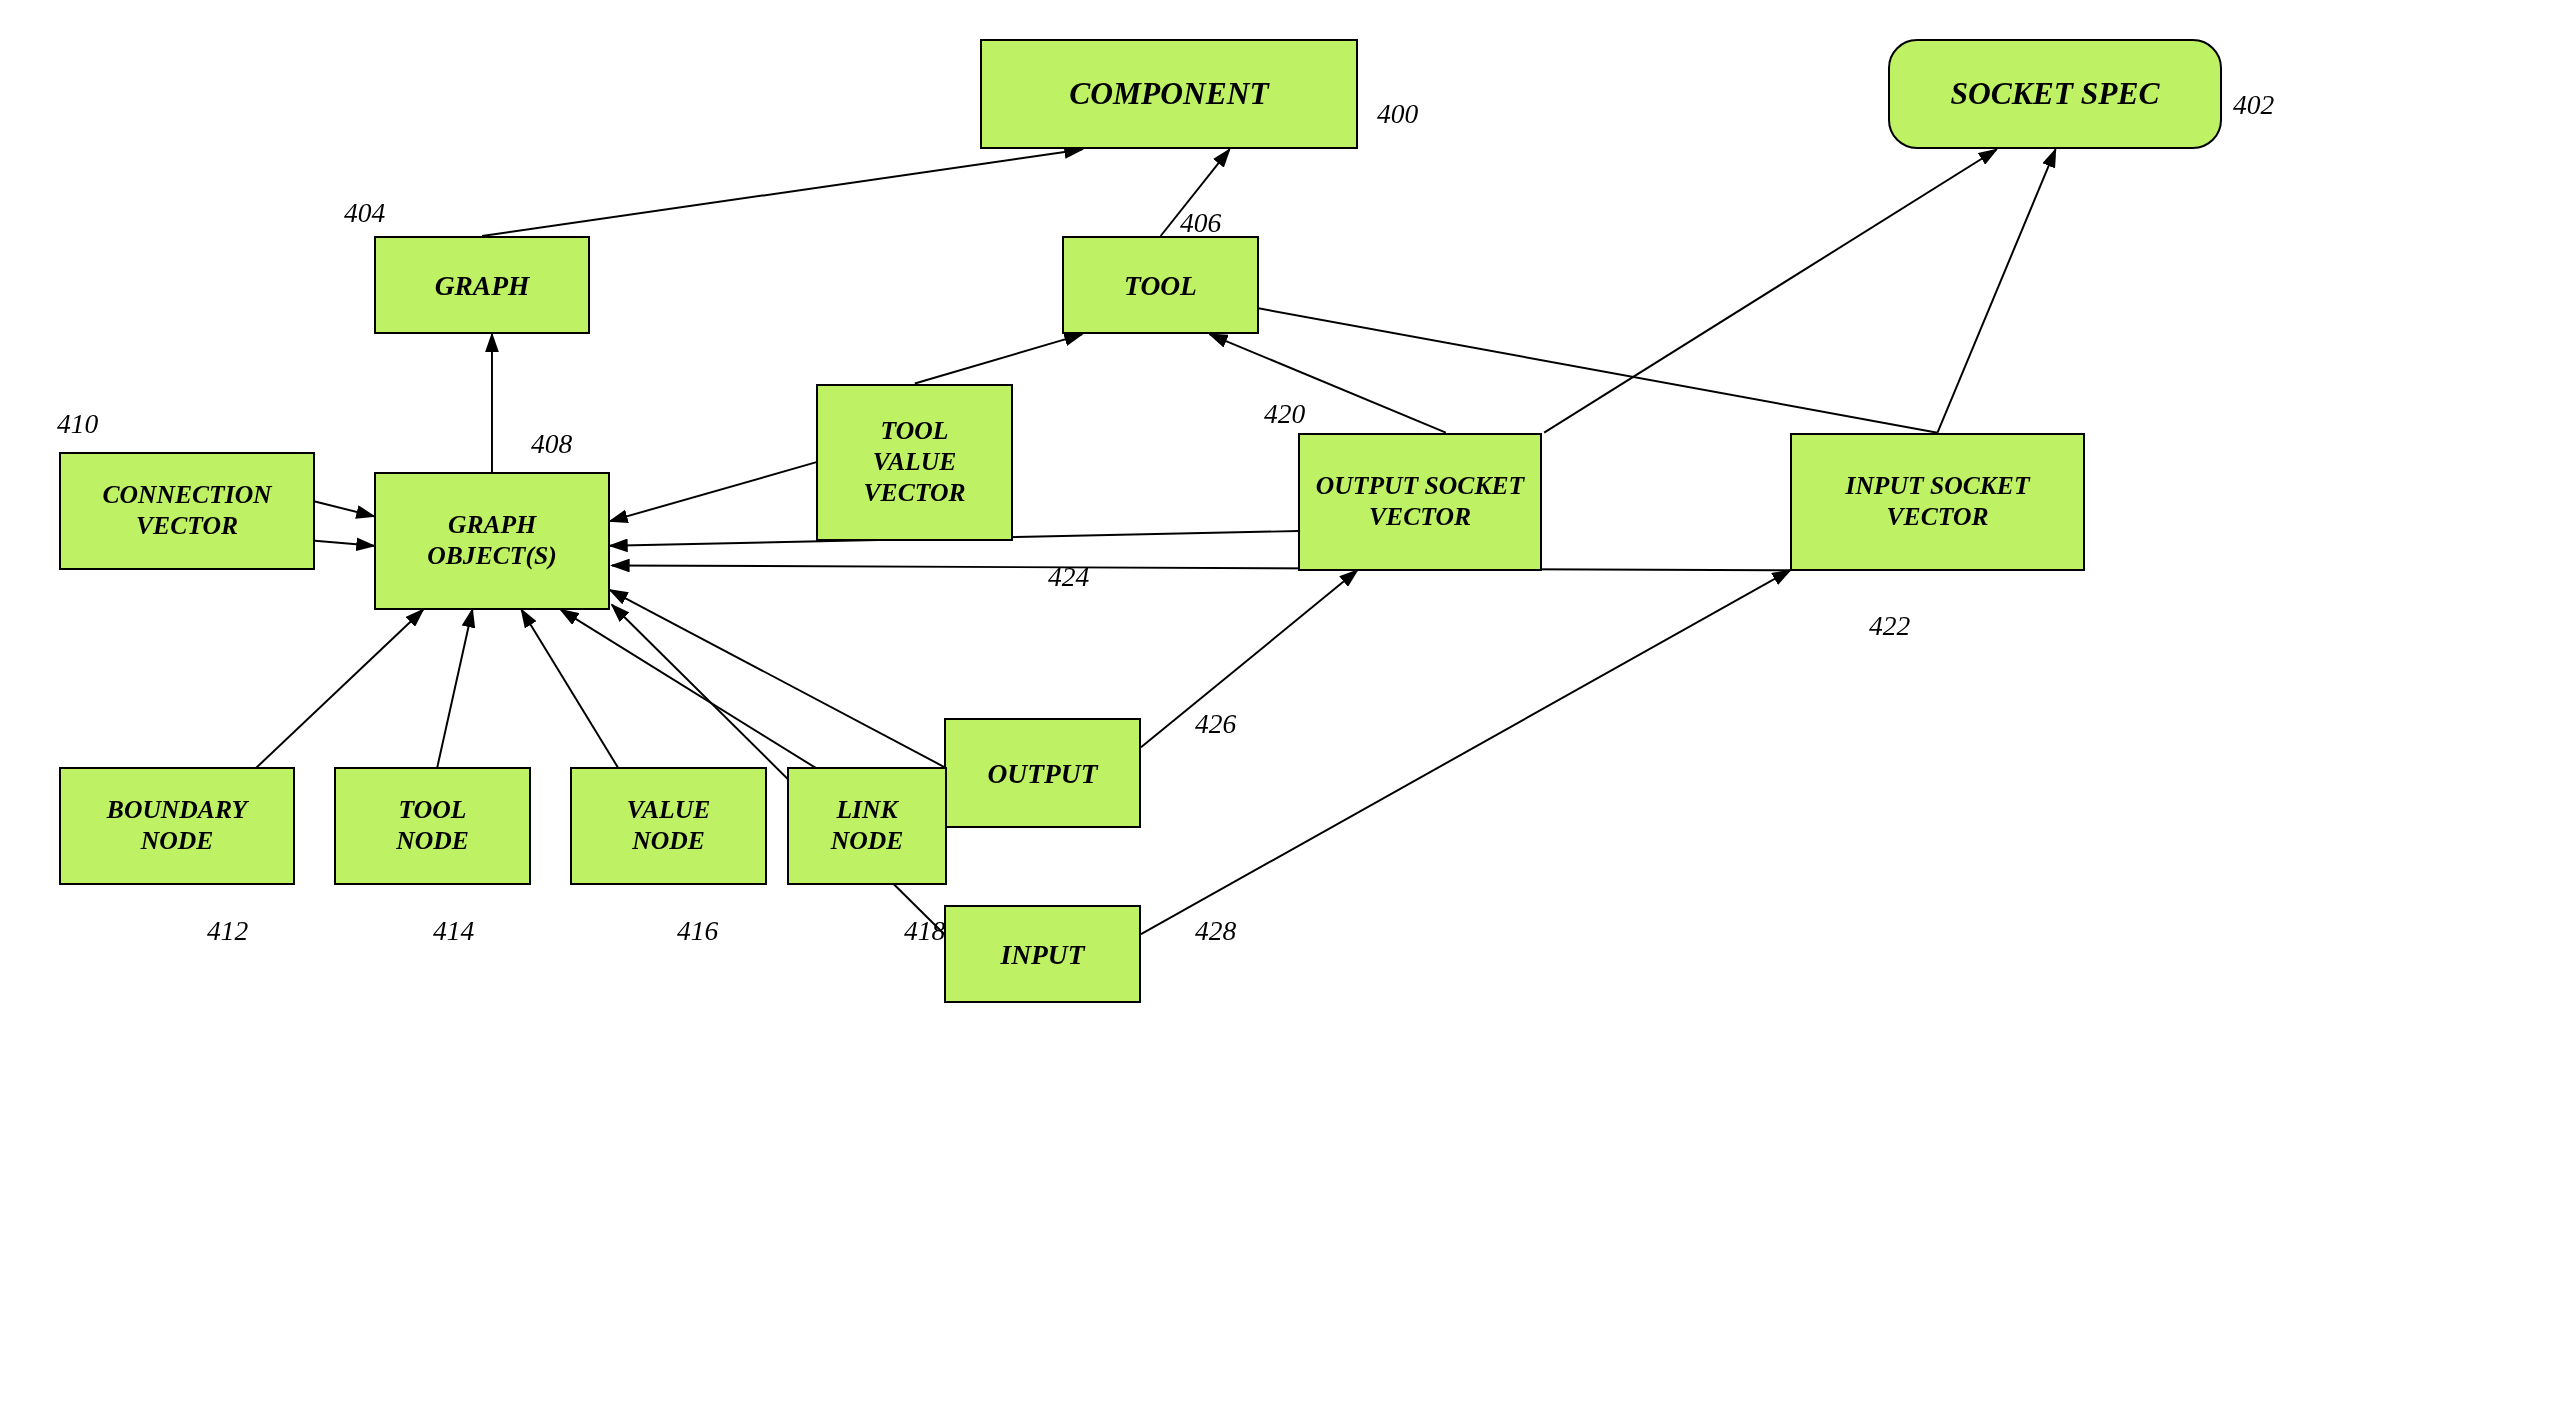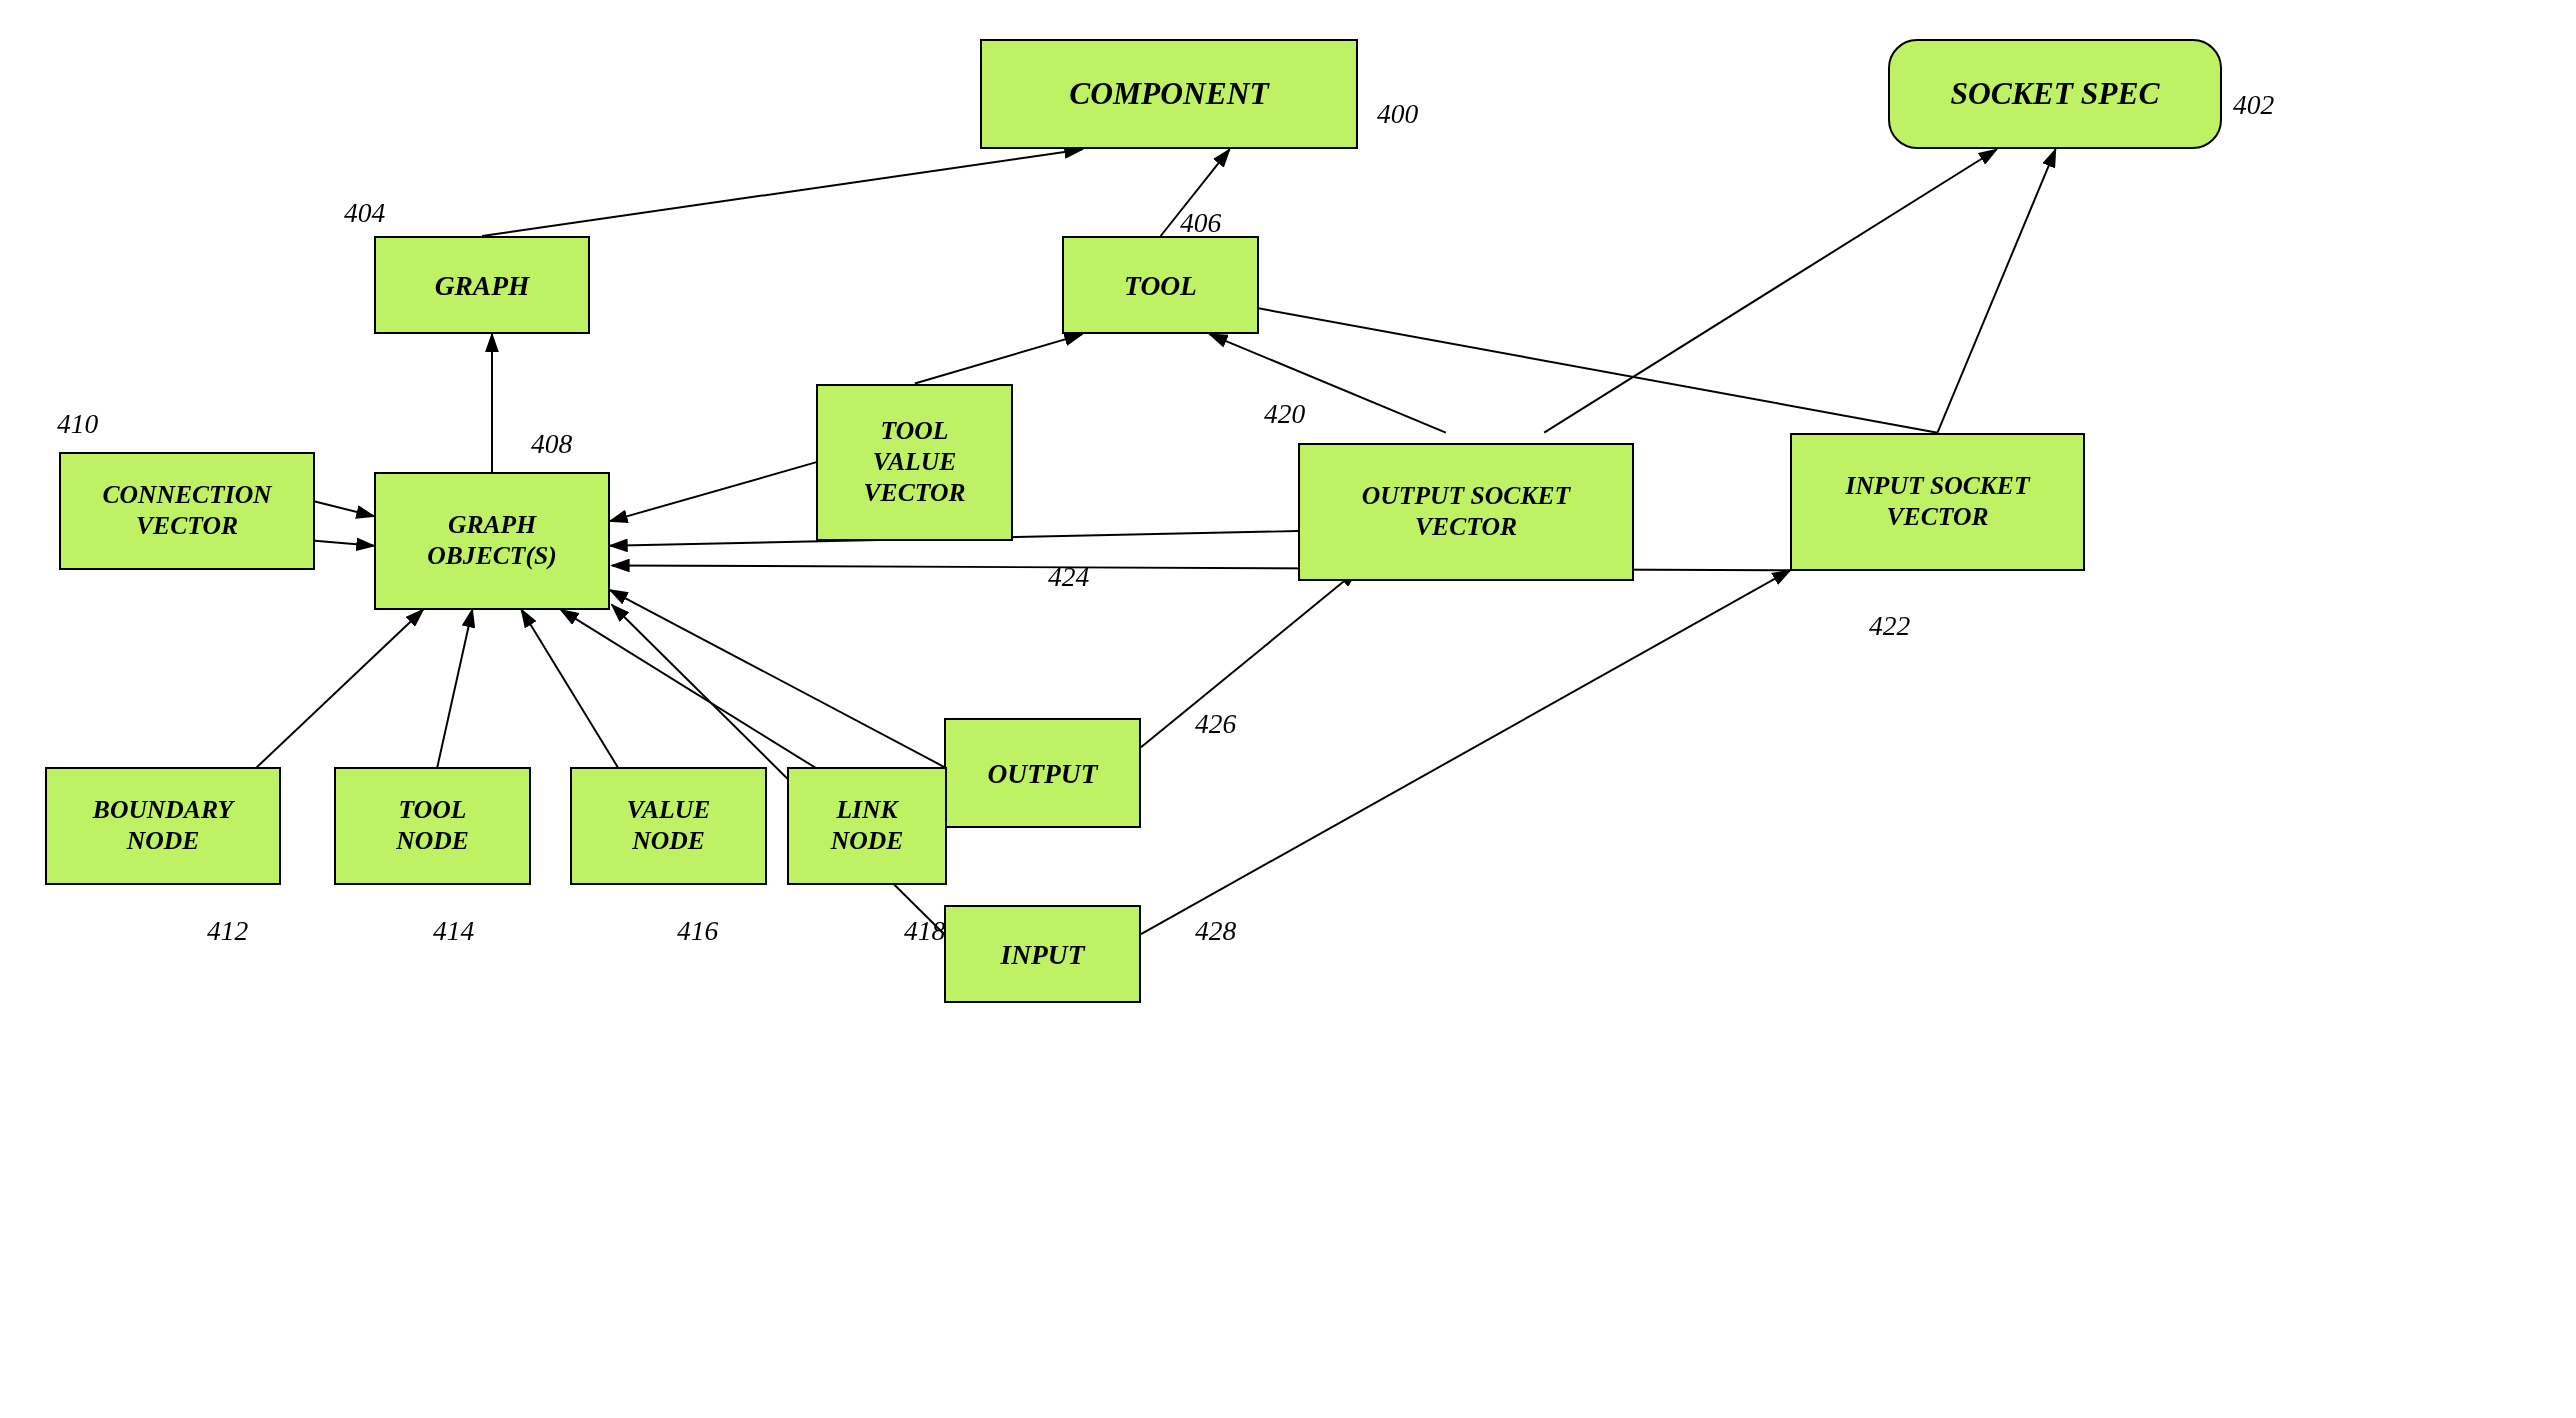--- a/index.html
+++ b/index.html
@@ -118,41 +118,41 @@
   </div>
 
   <div class="node-box" style="left:374px; top:472px; width:236px; height:138px; font-size:25.6px;">
     <span>GRAPH<br>OBJECT(S)</span>
   </div>
 
   <div class="node-box" style="left:816px; top:384px; width:197px; height:157px; font-size:25.6px;">
     <span>TOOL<br>VALUE<br>VECTOR</span>
   </div>
 
-  <div class="node-box" style="left:1298px; top:443px; width:336px; height:138px; font-size:25.6px;">
+  <div class="node-box" style="left:1298px; top:433px; width:244px; height:138px; font-size:25.6px;">
     <span>OUTPUT SOCKET<br>VECTOR</span>
   </div>
 
   <div class="node-box" style="left:1790px; top:433px; width:295px; height:138px; font-size:25.6px;">
     <span>INPUT SOCKET<br>VECTOR</span>
   </div>
 
   <div class="node-box" style="left:59px; top:452px; width:256px; height:118px; font-size:25.6px;">
     <span>CONNECTION<br>VECTOR</span>
   </div>
 
   <div class="node-box" style="left:944px; top:718px; width:197px; height:110px;">
     <span>OUTPUT</span>
   </div>
 
   <div class="node-box" style="left:944px; top:905px; width:197px; height:98px;">
     <span>INPUT</span>
   </div>
 
-  <div class="node-box" style="left:45px; top:767px; width:236px; height:118px; font-size:25.6px;">
+  <div class="node-box" style="left:59px; top:767px; width:236px; height:118px; font-size:25.6px;">
     <span>BOUNDARY<br>NODE</span>
   </div>
 
   <div class="node-box" style="left:334px; top:767px; width:197px; height:118px; font-size:25.6px;">
     <span>TOOL<br>NODE</span>
   </div>
 
   <div class="node-box" style="left:570px; top:767px; width:197px; height:118px; font-size:25.6px;">
     <span>VALUE<br>NODE</span>
   </div>

